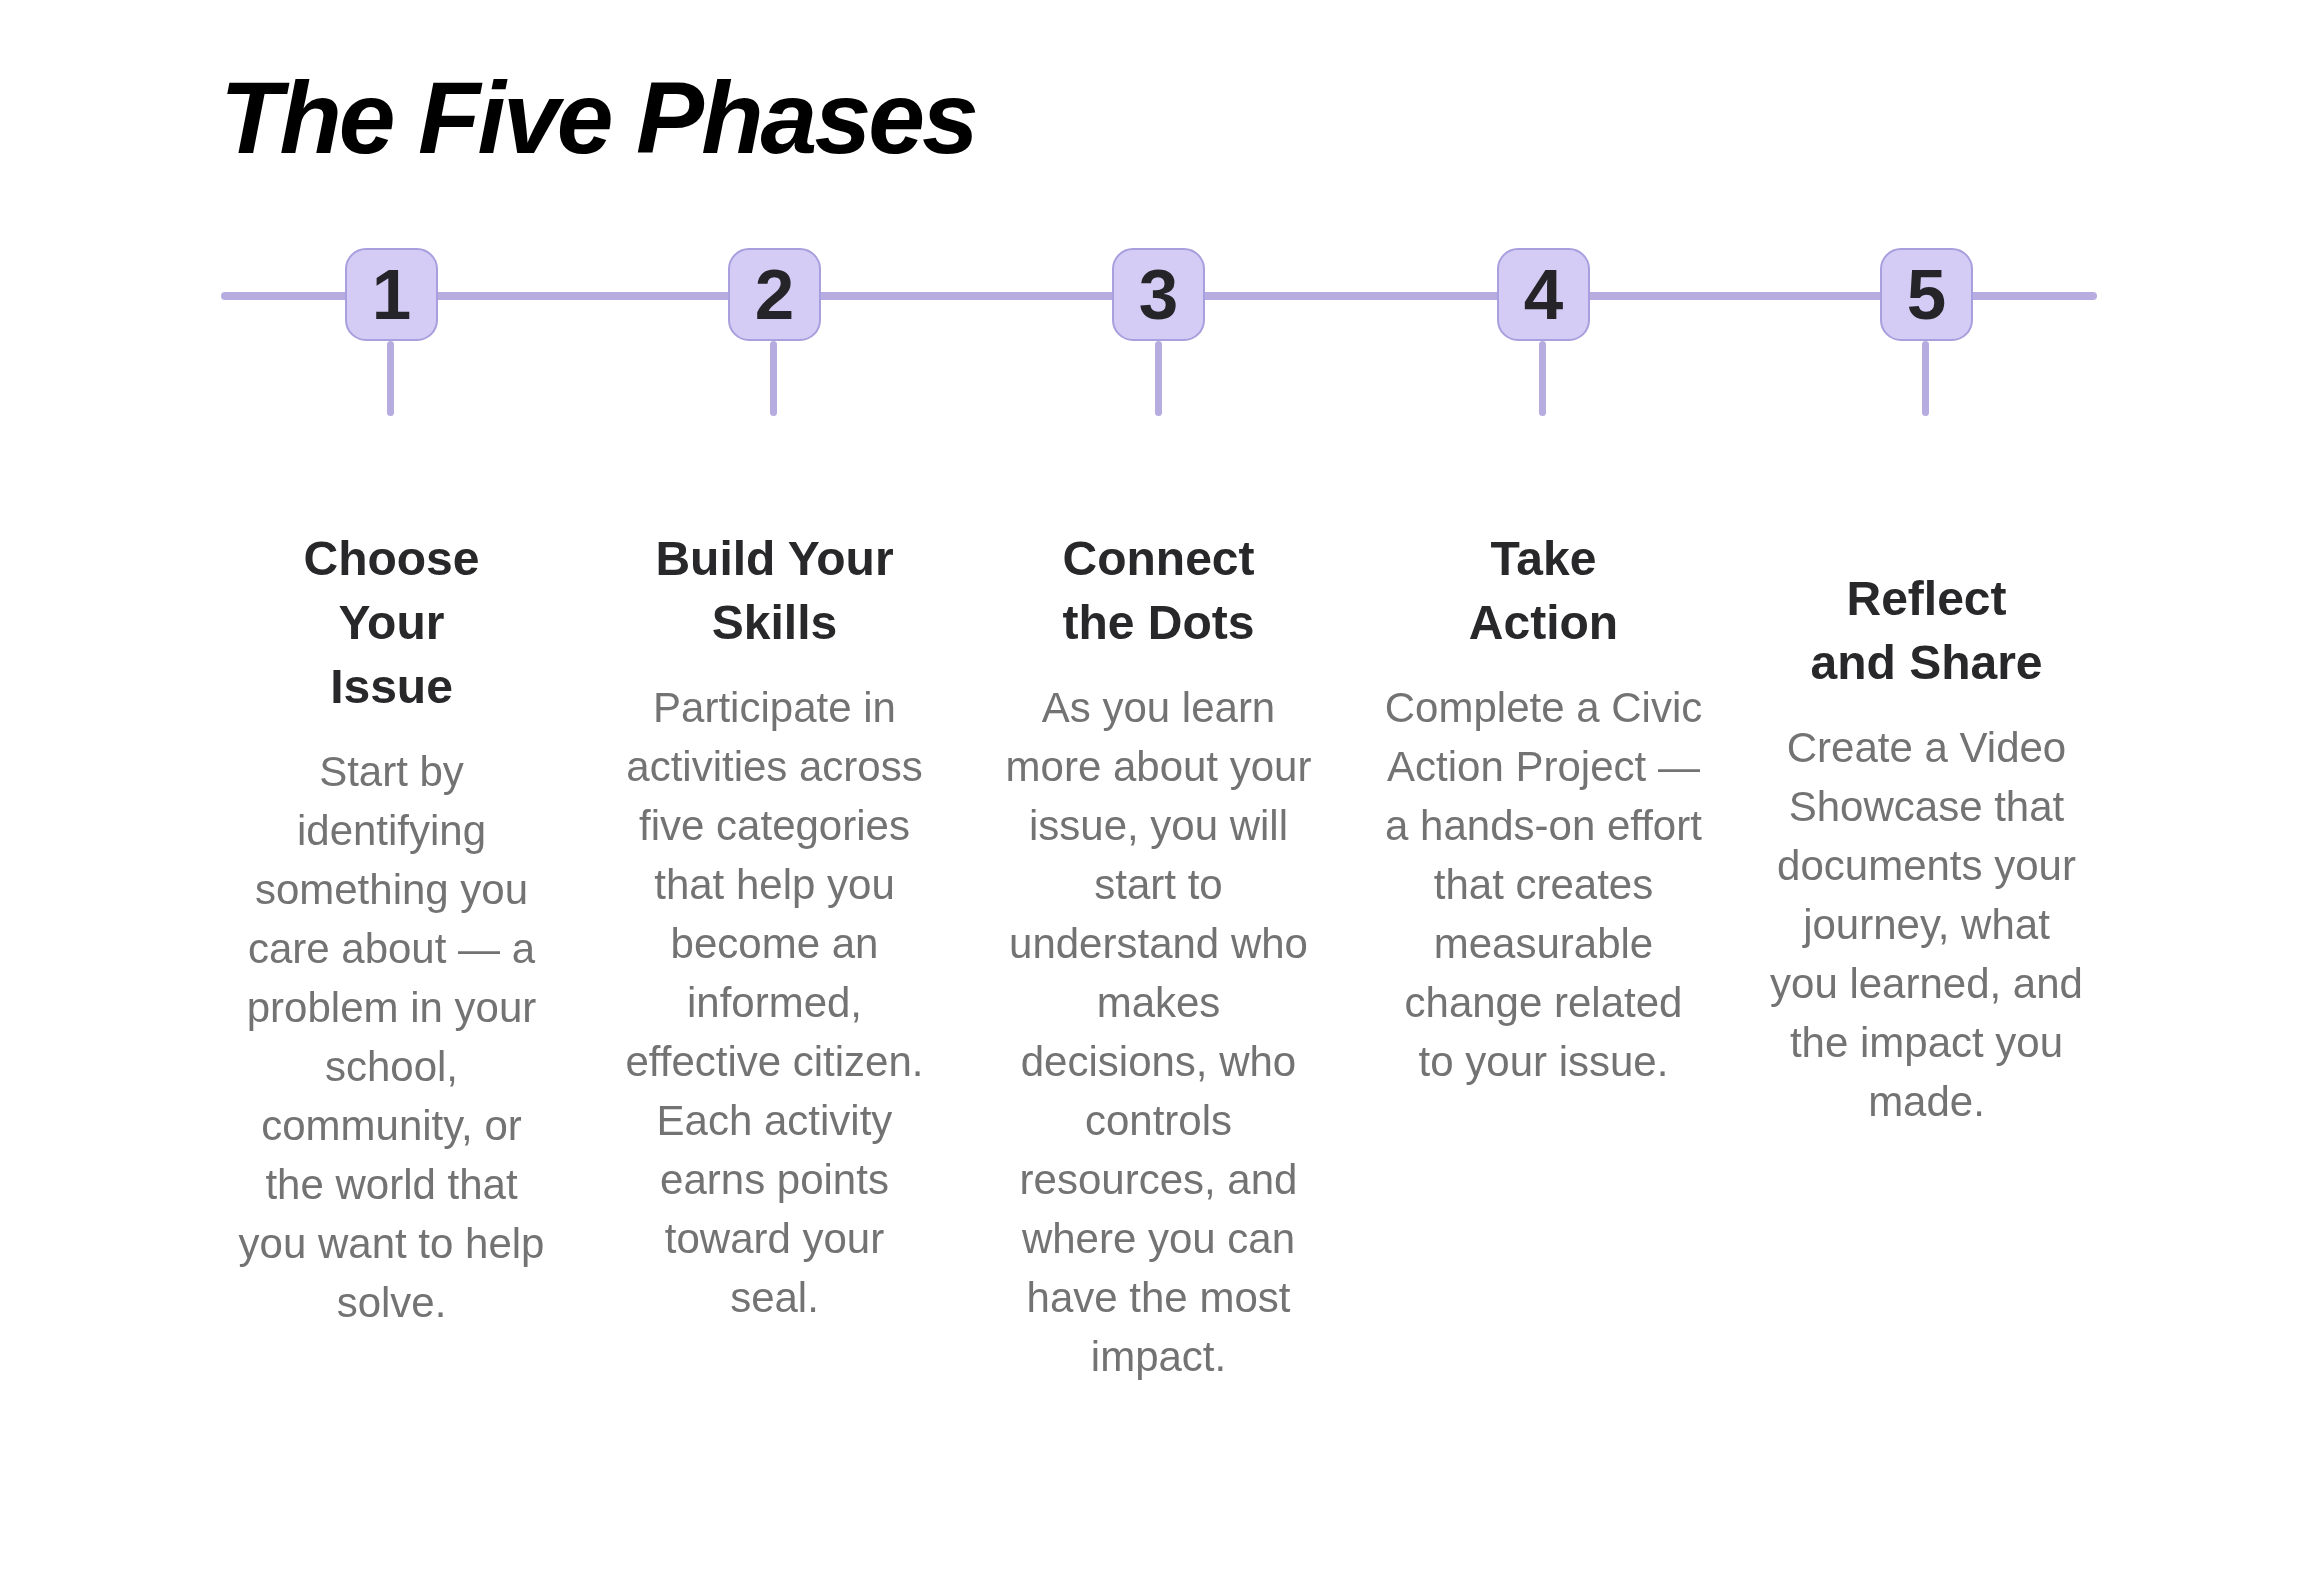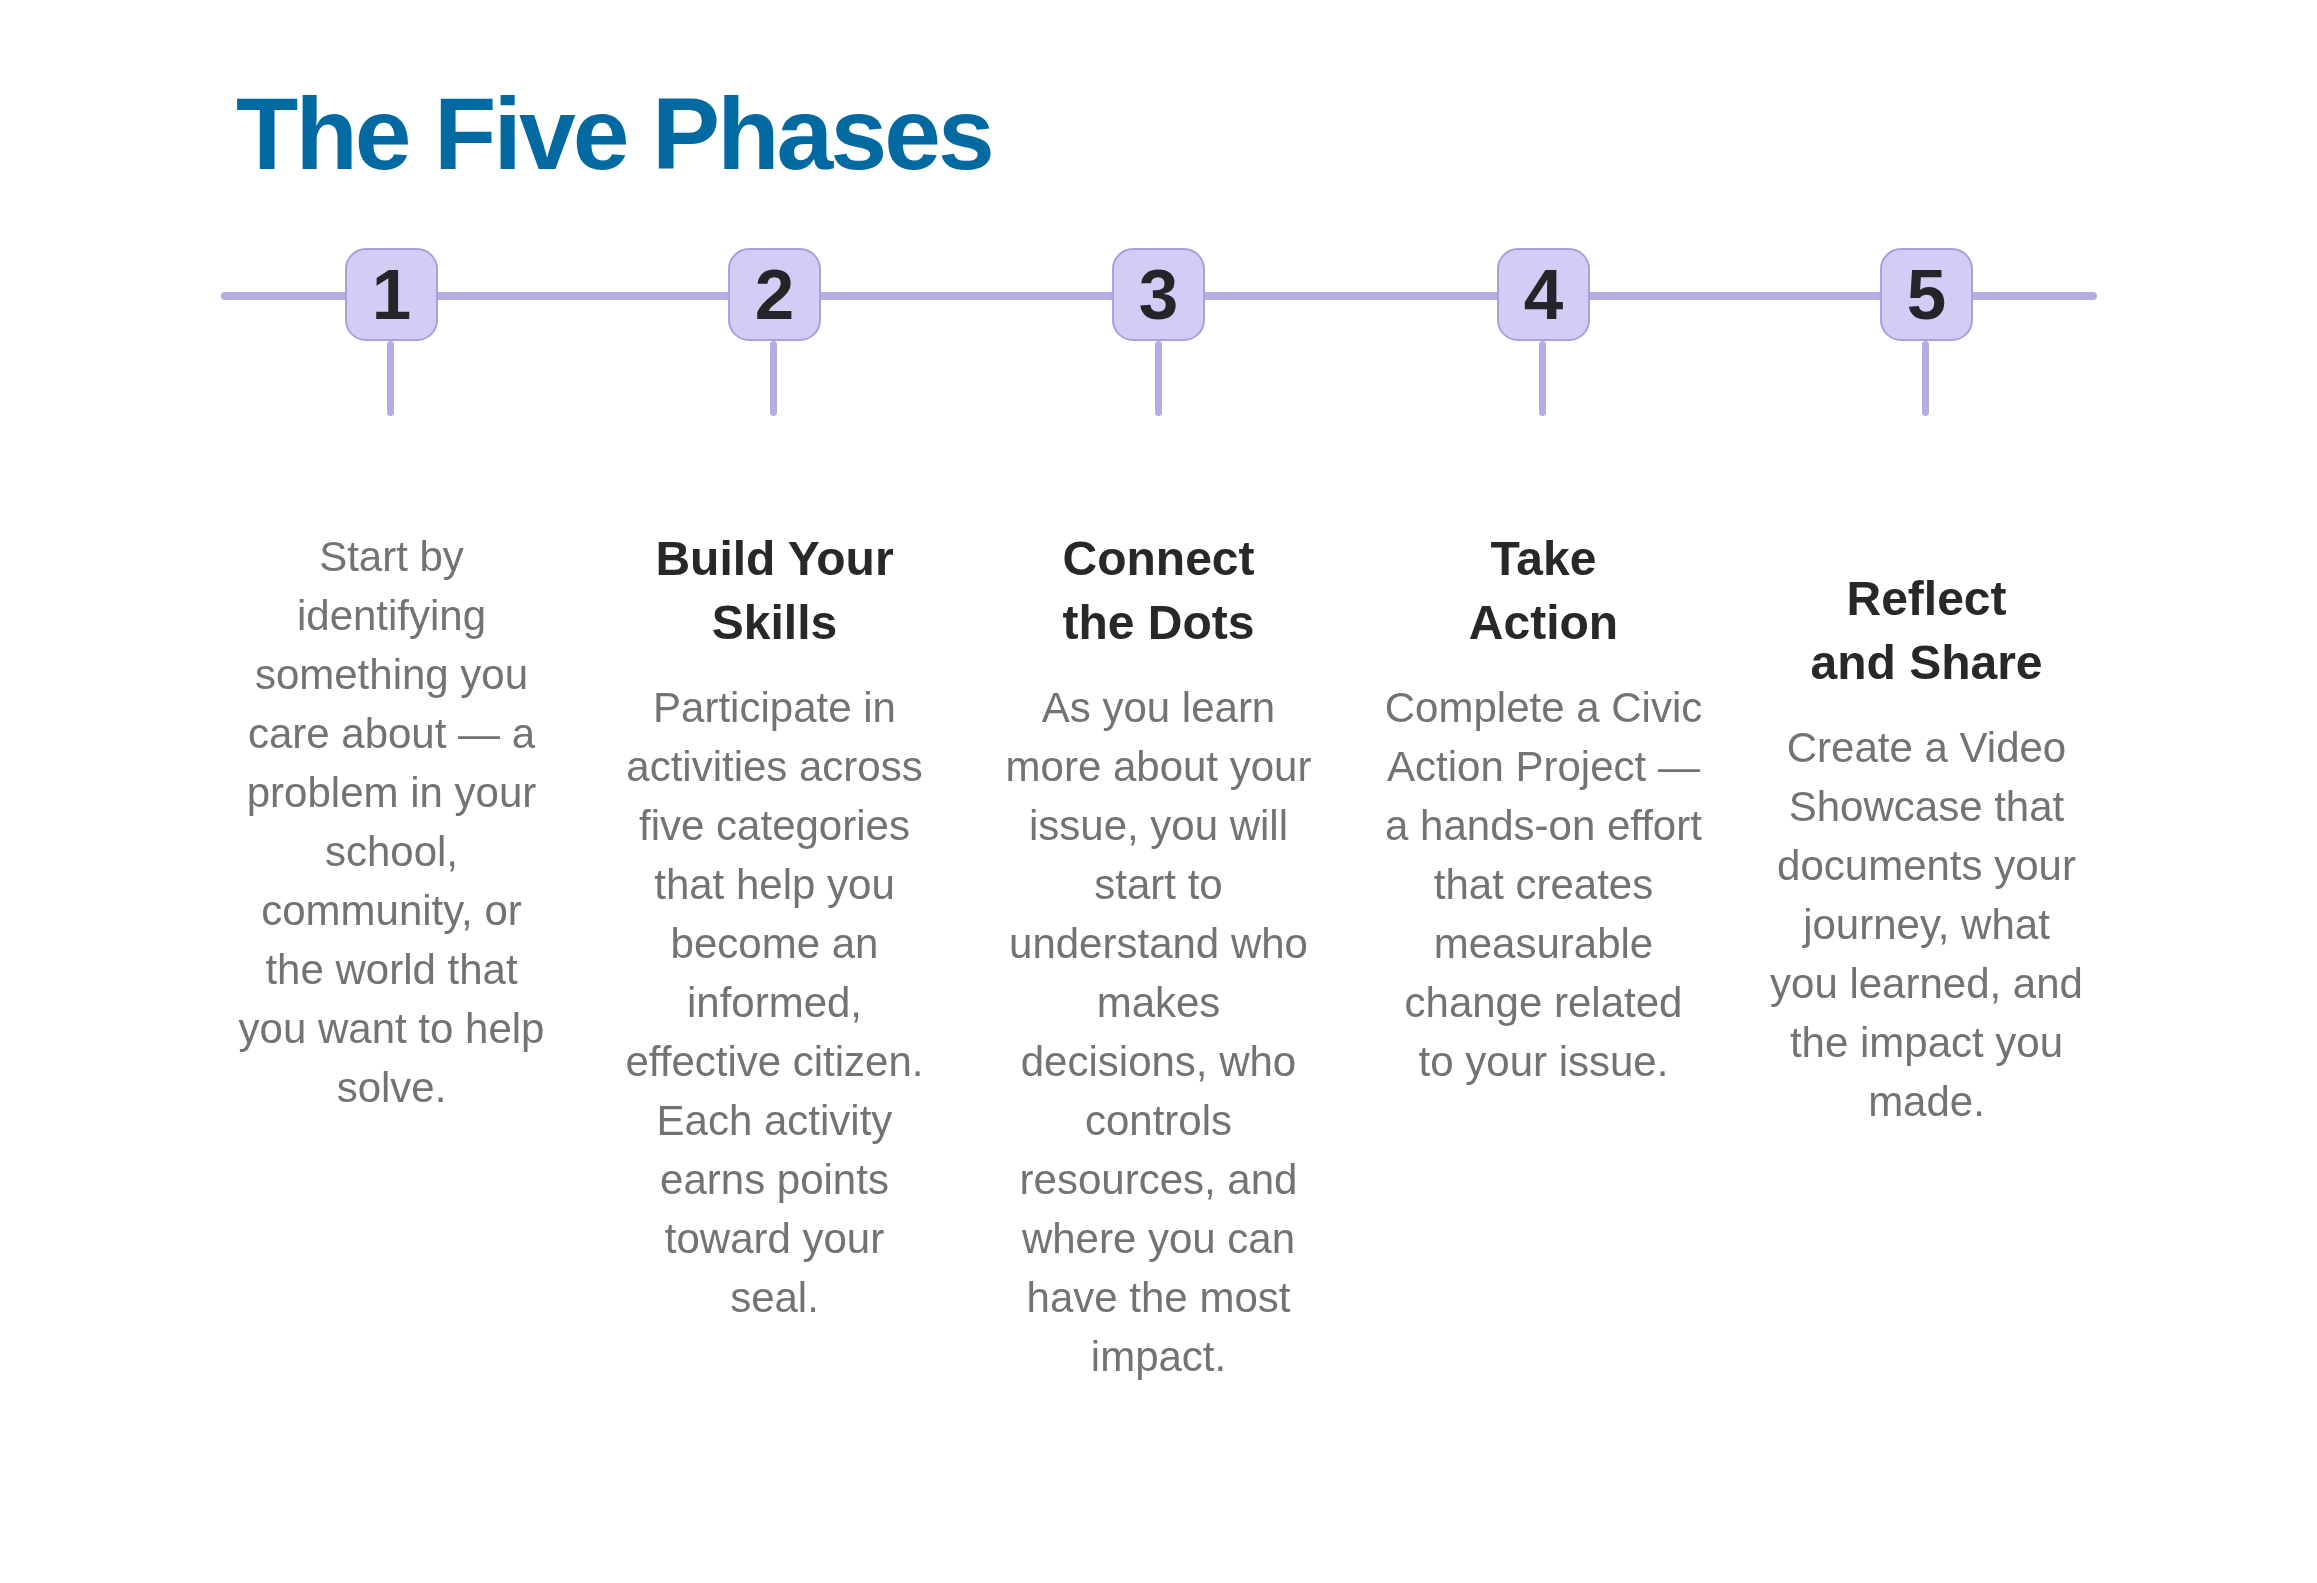--- a/index.html
+++ b/index.html
@@ -16,23 +16,24 @@
     color: #28282b;
   }
   .page-title {
     position: absolute;
     left: 220px;
     top: 62px;
     font-size: 102px;
     font-weight: bold;
     letter-spacing: -2.9px;
     line-height: 1.1;
-    color: #0369a1;
-    margin: 16px;
+    color: #000000;
+    margin: 0;
     white-space: nowrap;
+    font-style: italic;
   }
   .timeline {
     position: absolute;
     left: 0; top: 0;
     width: 2317px; height: 444px;
   }
   .hline {
     position: absolute;
     left: 221px;
     top: 292px;
@@ -118,20 +119,23 @@
     </div>
 
   <div class="connector v1"></div>
   <div class="connector v2"></div>
   <div class="connector v3"></div>
   <div class="connector v4"></div>
   <div class="connector v5"></div>
 </div>
 
 <div class="phase-col t1">
+  <h2 class="phase-heading">Choose
+Your
+Issue</h2>
   <p class="phase-desc">Start by identifying something you care about — a problem in your school, community, or the world that you want to help solve.</p>
 </div>
 
 <div class="phase-col t2">
   <h2 class="phase-heading">Build Your
 Skills</h2>
   <p class="phase-desc">Participate in activities across five categories that help you become an informed, effective citizen. Each activity earns points toward your seal.</p>
 </div>
 
 <div class="phase-col t3">

